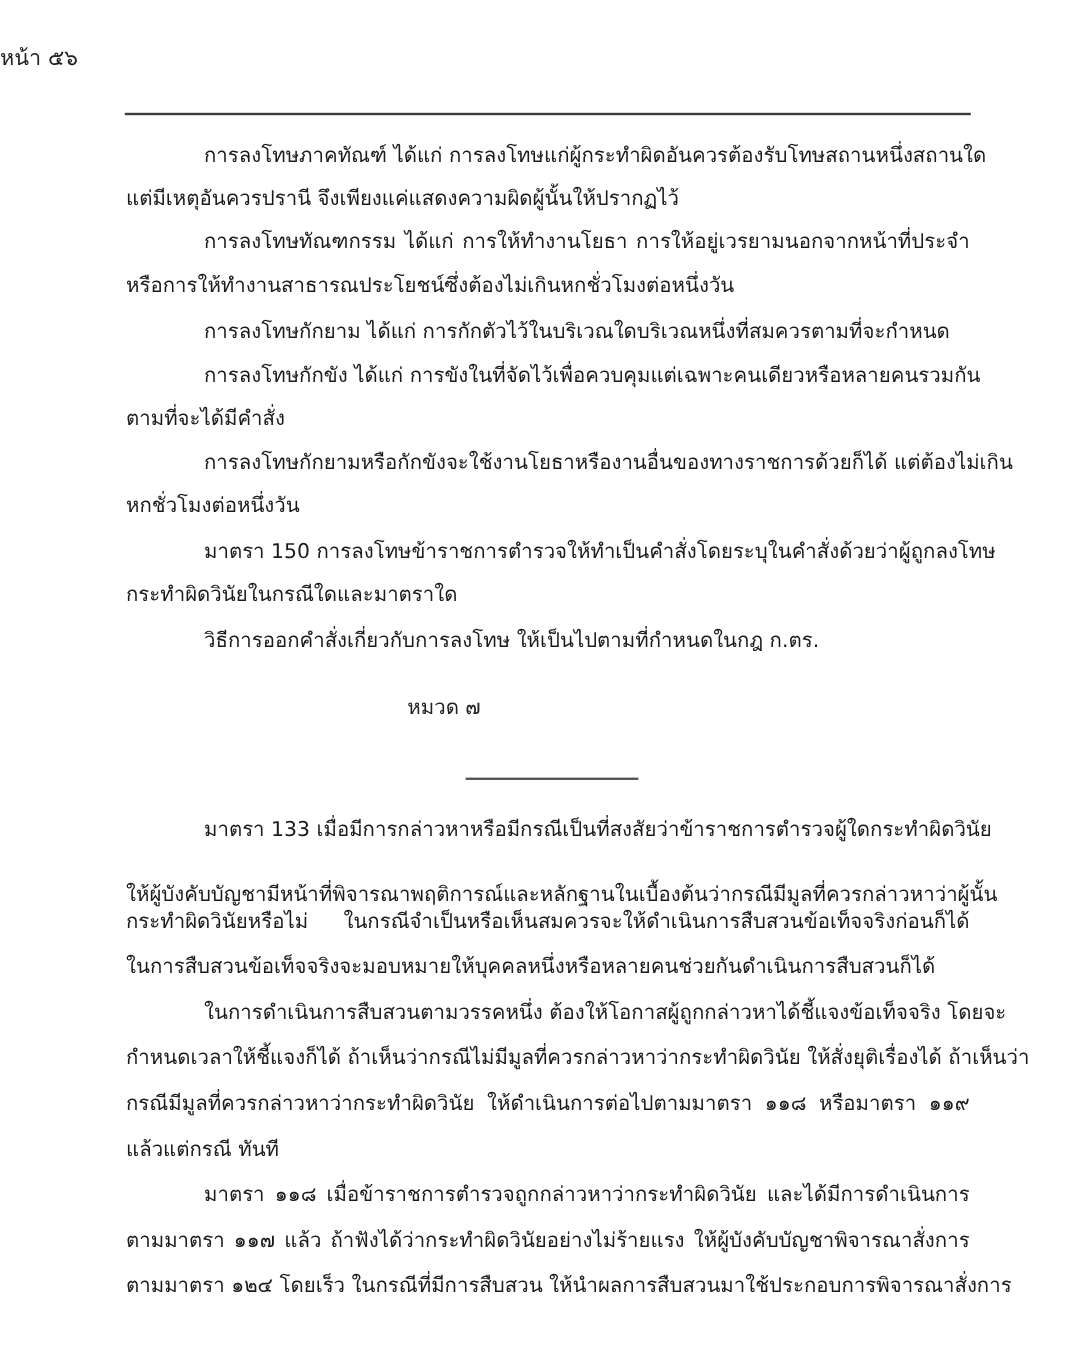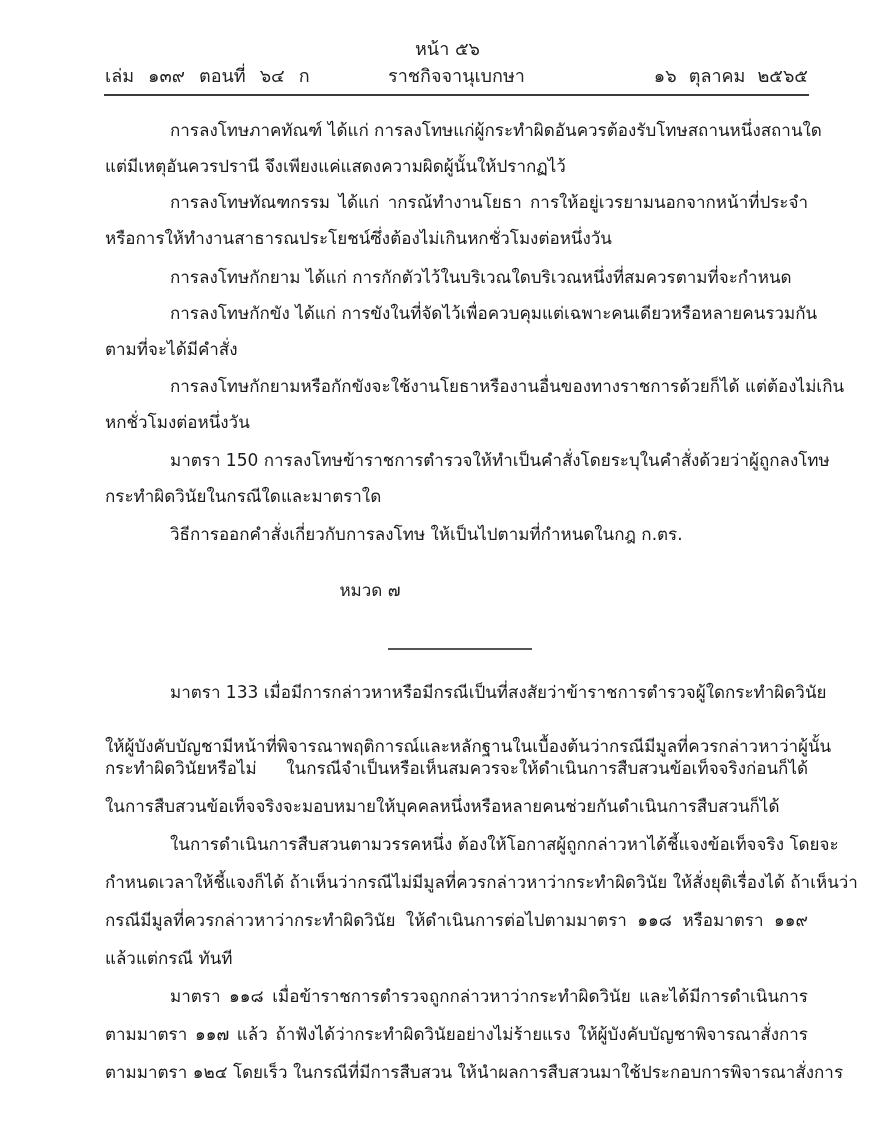--- a/index.html
+++ b/index.html
@@ -19,21 +19,21 @@
       position: absolute;
       left: 0; top: 0;
       width: 895px;
       height: 1141px;
     }
     .page-number {
       position: absolute;
       top: 38px;
       left: 0;
       width: 895px;
-      text-align: center;
+      text-align: left;
       font-size: 18px;
       line-height: 22px;
       color: #222;
     }
     .header-row {
       position: absolute;
       top: 64px;
       left: 105px;
       width: 703px;
       height: 24px;
@@ -106,36 +106,27 @@
       background: #555;
     }
   </style>
 </head>
 <body>
 
 <div class="page">
 
   <div class="page-number">หน้า ๕๖</div>
 
-  <div class="header-row">
-    <div class="header-left">
-      <span>เล่ม</span><span>๑๓๙</span><span>ตอนที่</span><span>๖๔</span><span>ก</span>
-    </div>
-    <div class="header-center">ราชกิจจานุเบกษา</div>
-    <div class="header-right">
-      <span>๑๖</span><span>ตุลาคม</span><span>๒๕๖๕</span>
-    </div>
-  </div>
 
   <div class="header-rule"></div>
 
   <div class="body-text" style="top:118px;">
     <div class="line indent justify" style="top:0px;">การลงโทษภาคทัณฑ์  ได้แก่  การลงโทษแก่ผู้กระทำผิดอันควรต้องรับโทษสถานหนึ่งสถานใด</div>
     <div class="line" style="top:36px;">แต่มีเหตุอันควรปรานี  จึงเพียงแค่แสดงความผิดผู้นั้นให้ปรากฏไว้</div>
-    <div class="line indent justify" style="top:72px;">การลงโทษทัณฑกรรม  ได้แก่  ากรณ้ทำงานโยธา  การให้อยู่เวรยามนอกจากหน้าที่ประจำ</div>
+    <div class="line indent justify" style="top:72px;">การลงโทษทัณฑกรรม  ได้แก่  การให้ทำงานโยธา  การให้อยู่เวรยามนอกจากหน้าที่ประจำ</div>
     <div class="line" style="top:108px;">หรือการให้ทำงานสาธารณประโยชน์ซึ่งต้องไม่เกินหกชั่วโมงต่อหนึ่งวัน</div>
     <div class="line indent" style="top:147px;">การลงโทษกักยาม  ได้แก่  การกักตัวไว้ในบริเวณใดบริเวณหนึ่งที่สมควรตามที่จะกำหนด</div>
     <div class="line indent justify" style="top:183px;">การลงโทษกักขัง  ได้แก่  การขังในที่จัดไว้เพื่อควบคุมแต่เฉพาะคนเดียวหรือหลายคนรวมกัน</div>
     <div class="line" style="top:219px;">ตามที่จะได้มีคำสั่ง</div>
     <div class="line indent justify" style="top:256px;">การลงโทษกักยามหรือกักขังจะใช้งานโยธาหรืองานอื่นของทางราชการด้วยก็ได้  แต่ต้องไม่เกิน</div>
     <div class="line" style="top:292px;">หกชั่วโมงต่อหนึ่งวัน</div>
     <div class="line indent justify" style="top:330px;">มาตรา  150  การลงโทษข้าราชการตำรวจให้ทำเป็นคำสั่งโดยระบุในคำสั่งด้วยว่าผู้ถูกลงโทษ</div>
     <div class="line" style="top:366px;">กระทำผิดวินัยในกรณีใดและมาตราใด</div>
     <div class="line indent" style="top:404px;">วิธีการออกคำสั่งเกี่ยวกับการลงโทษ  ให้เป็นไปตามที่กำหนดในกฎ  ก.ตร.</div>
   </div>

